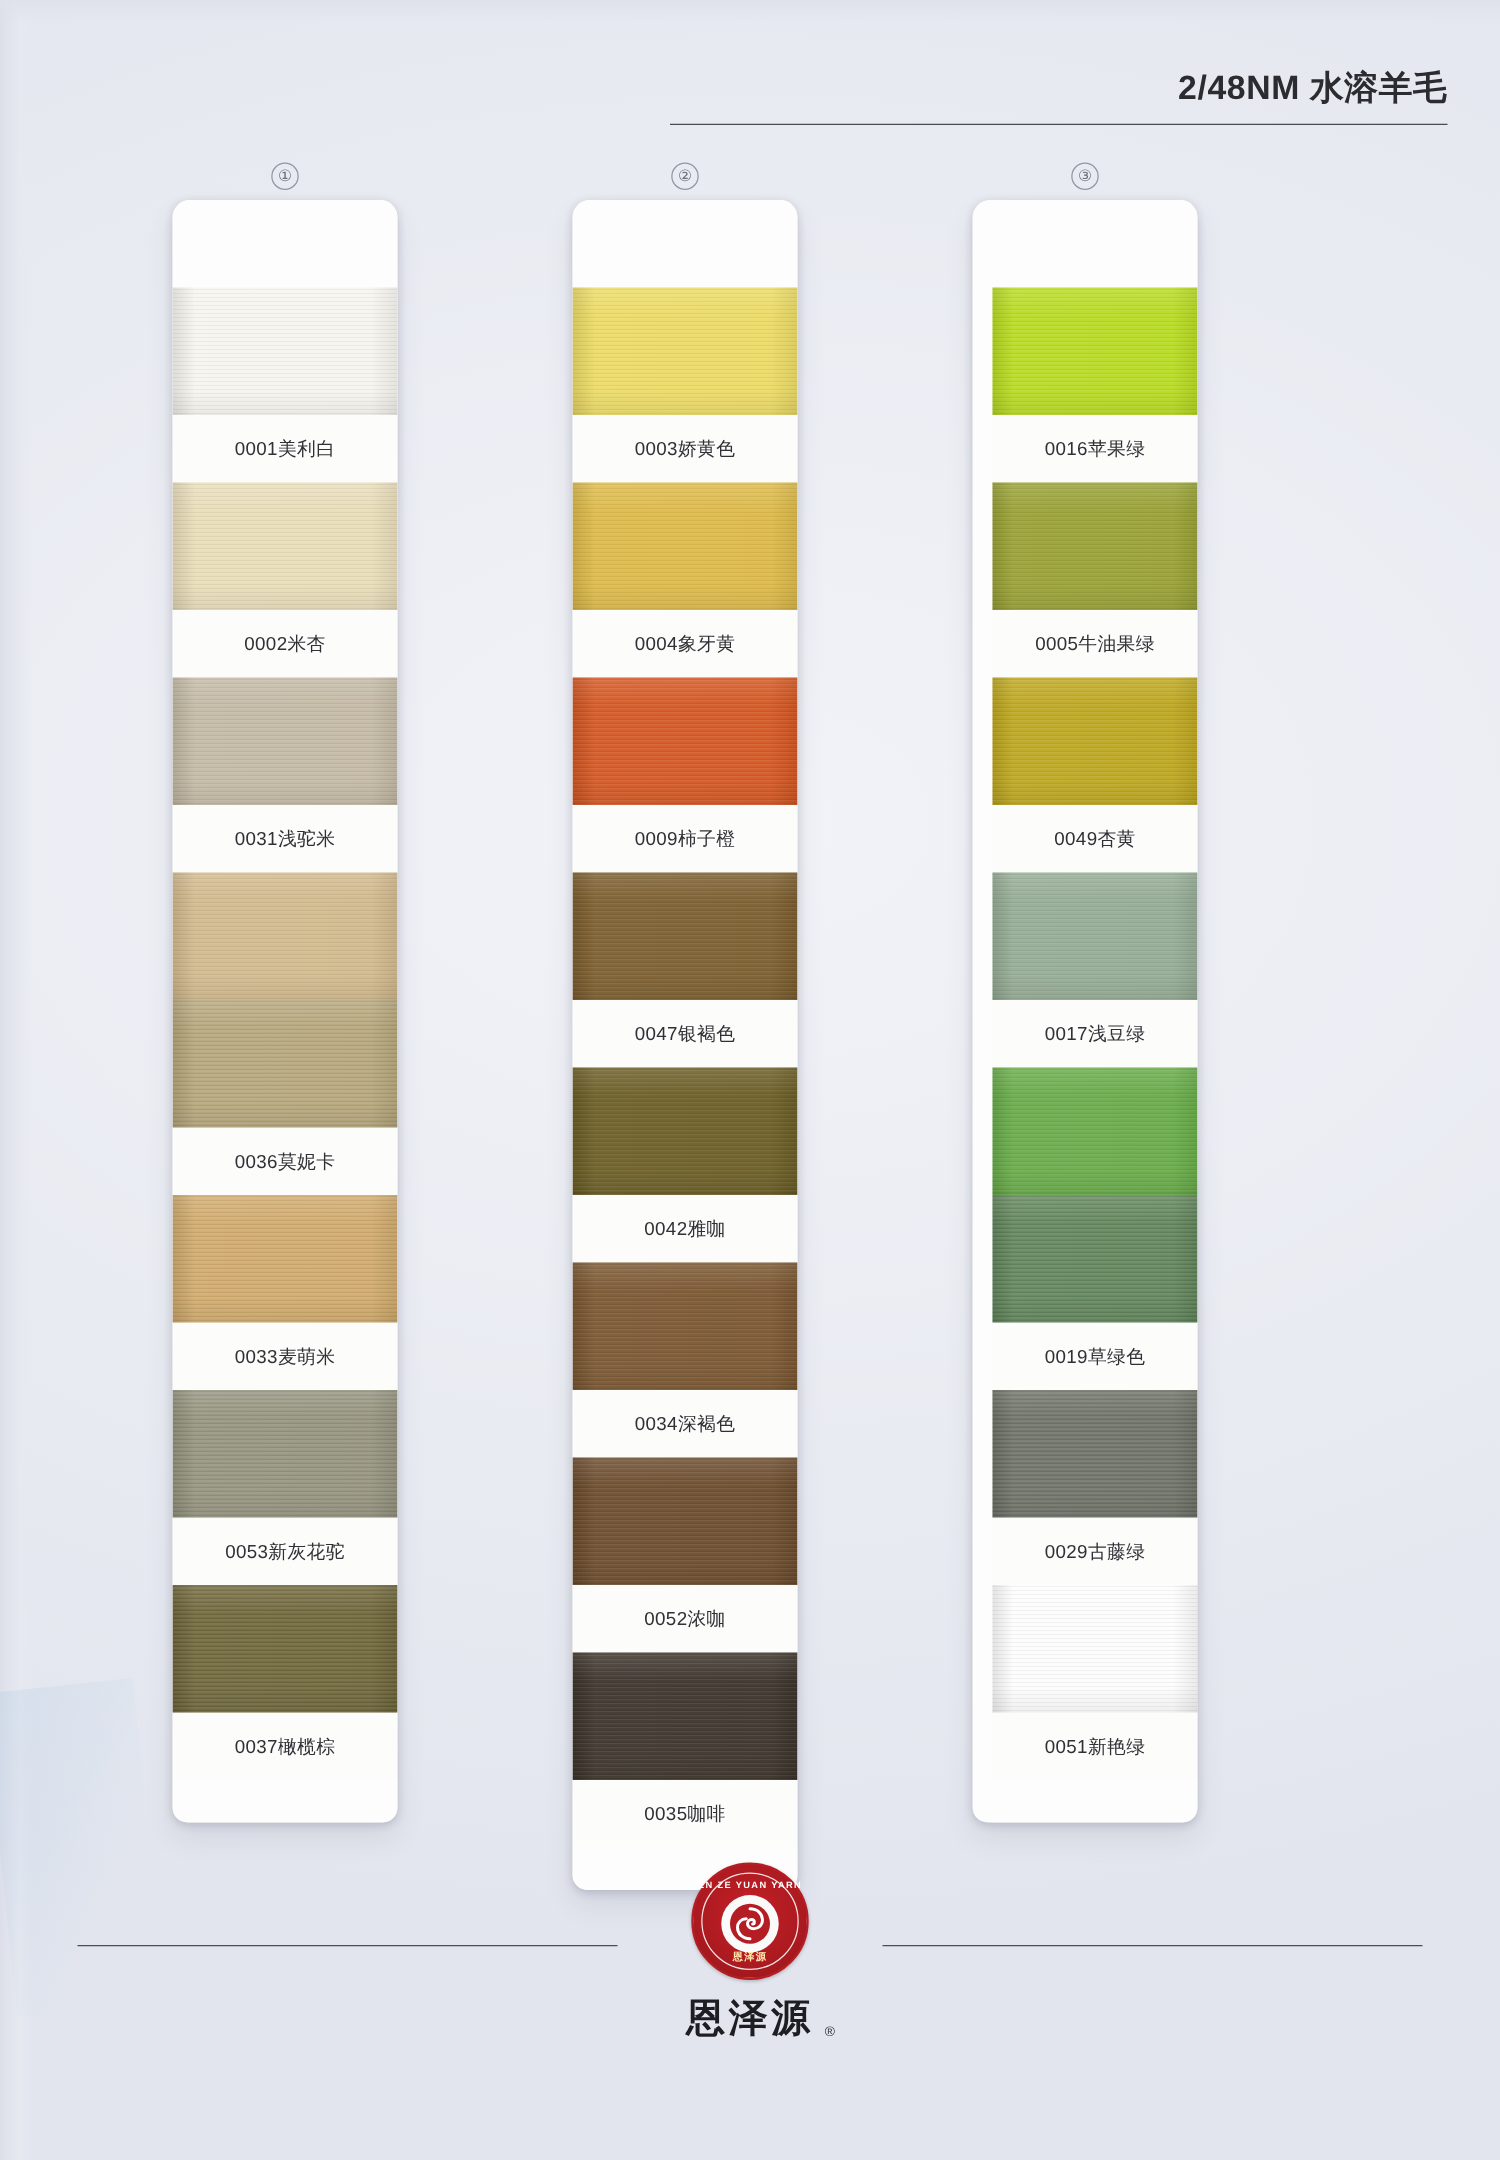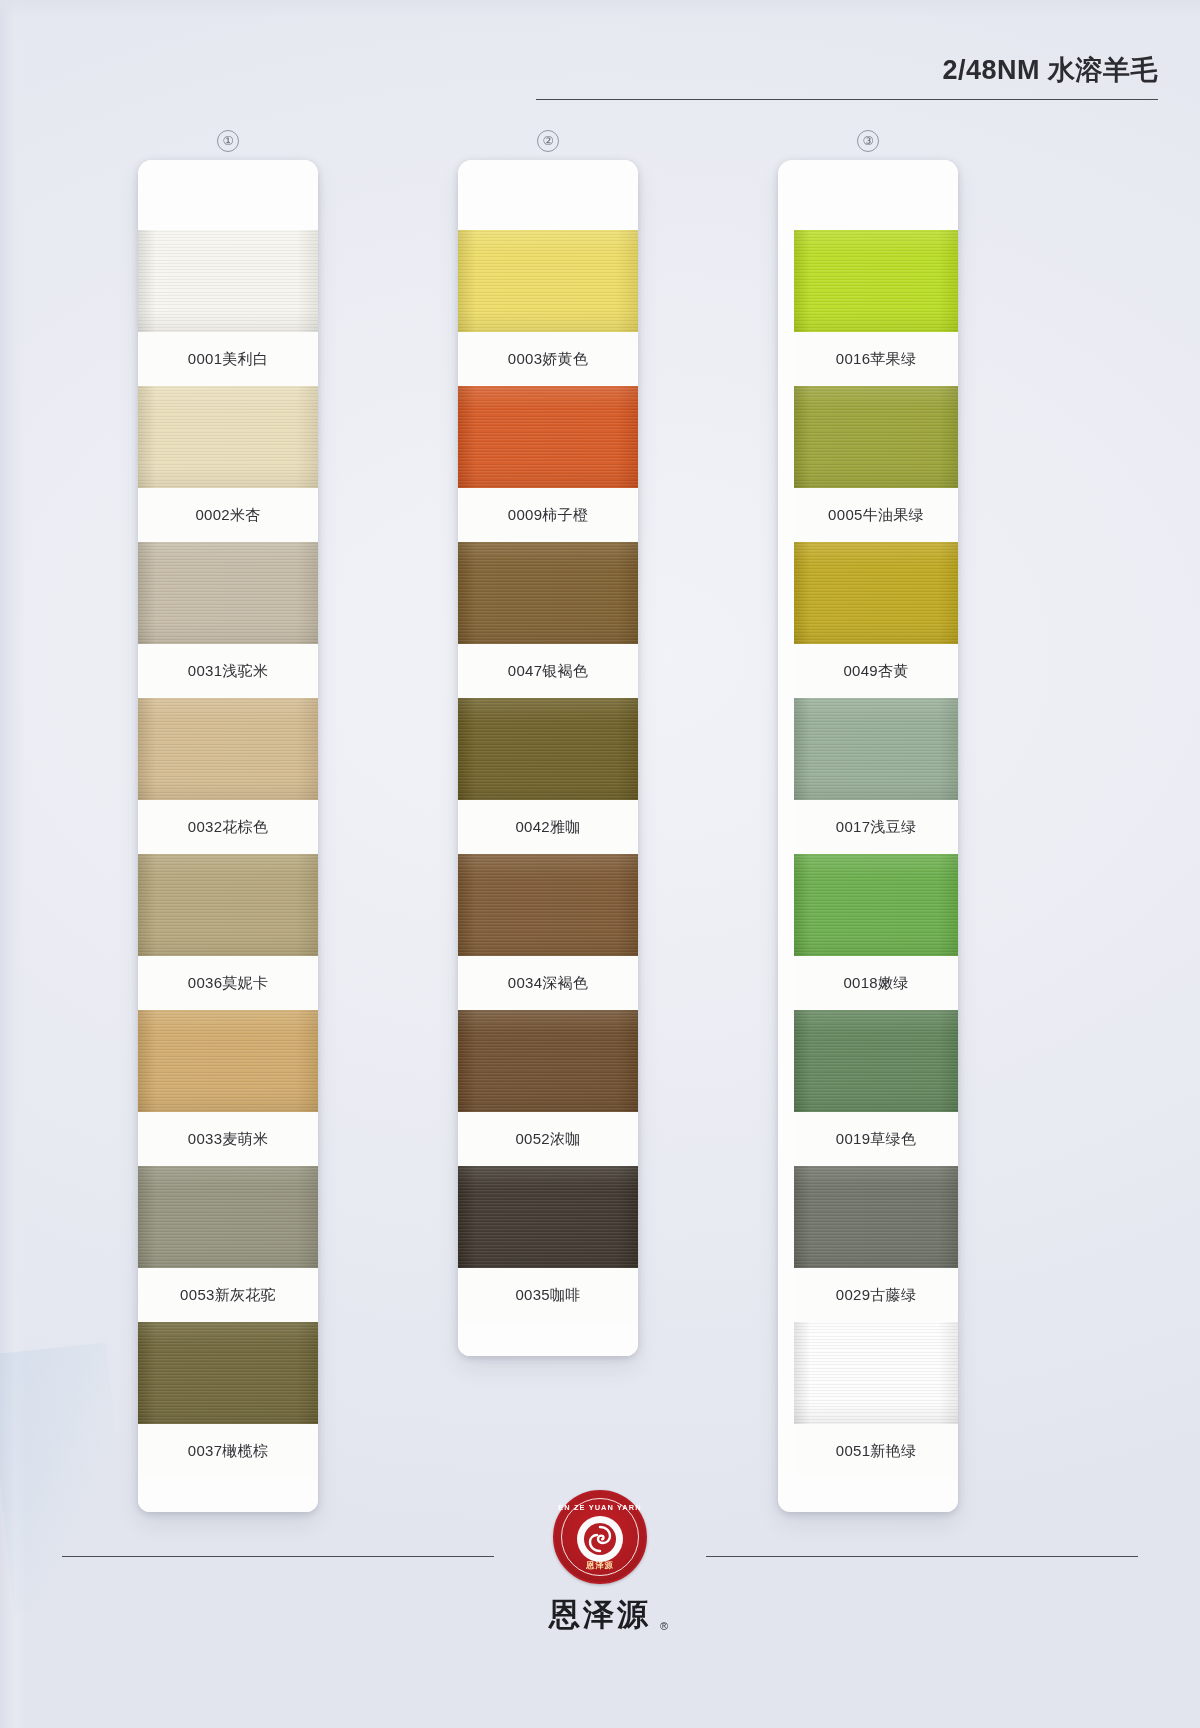--- a/index.html
+++ b/index.html
@@ -270,21 +270,20 @@
       <div class="swatch-cell">
         <div class="swatch-color" style="background-color: rgb(233, 221, 185);"></div>
         <div class="swatch-label">0002米杏</div>
       </div>
       <div class="swatch-cell">
         <div class="swatch-color" style="background-color: rgb(195, 185, 164);"></div>
         <div class="swatch-label">0031浅驼米</div>
       </div>
       <div class="swatch-cell">
         <div class="swatch-color" style="background-color: rgb(210, 185, 141);"></div>
-        <div class="swatch-label">0032花棕色</div>
       </div>
       <div class="swatch-cell">
         <div class="swatch-color" style="background-color: rgb(179, 164, 120);"></div>
         <div class="swatch-label">0036莫妮卡</div>
       </div>
       <div class="swatch-cell">
         <div class="swatch-color" style="background-color: rgb(207, 168, 104);"></div>
         <div class="swatch-label">0033麦萌米</div>
       </div>
       <div class="swatch-cell">
@@ -297,20 +296,24 @@
       </div>
       <div class="col-bottom-pad"></div>
     </div>
     <div class="column" style="left: 458px; justify-content: center;">
       <div class="col-top-pad"></div>
       <div class="swatch-cell">
         <div class="swatch-color" style="background-color: rgb(236, 219, 98);"></div>
         <div class="swatch-label">0003娇黄色</div>
       </div>
       <div class="swatch-cell">
+        <div class="swatch-color" style="background-color: rgb(221, 185, 72);"></div>
+        <div class="swatch-label">0004象牙黄</div>
+      </div>
+      <div class="swatch-cell">
         <div class="swatch-color" style="background-color: rgb(212, 85, 31);"></div>
         <div class="swatch-label">0009柿子橙</div>
       </div>
       <div class="swatch-cell">
         <div class="swatch-color" style="background-color: rgb(123, 92, 44);"></div>
         <div class="swatch-label">0047银褐色</div>
       </div>
       <div class="swatch-cell">
         <div class="swatch-color" style="background-color: rgb(106, 92, 35);"></div>
         <div class="swatch-label">0042雅咖</div>
@@ -342,21 +345,20 @@
       <div class="swatch-cell">
         <div class="swatch-color" style="background-color: rgb(189, 166, 28);"></div>
         <div class="swatch-label">0049杏黄</div>
       </div>
       <div class="swatch-cell">
         <div class="swatch-color" style="background-color: rgb(148, 171, 147);"></div>
         <div class="swatch-label">0017浅豆绿</div>
       </div>
       <div class="swatch-cell">
         <div class="swatch-color" style="background-color: rgb(102, 171, 70);"></div>
-        <div class="swatch-label">0018嫩绿</div>
       </div>
       <div class="swatch-cell">
         <div class="swatch-color" style="background-color: rgb(93, 130, 87);"></div>
         <div class="swatch-label">0019草绿色</div>
       </div>
       <div class="swatch-cell">
         <div class="swatch-color" style="background-color: rgb(107, 110, 99);"></div>
         <div class="swatch-label">0029古藤绿</div>
       </div>
       <div class="swatch-cell">

